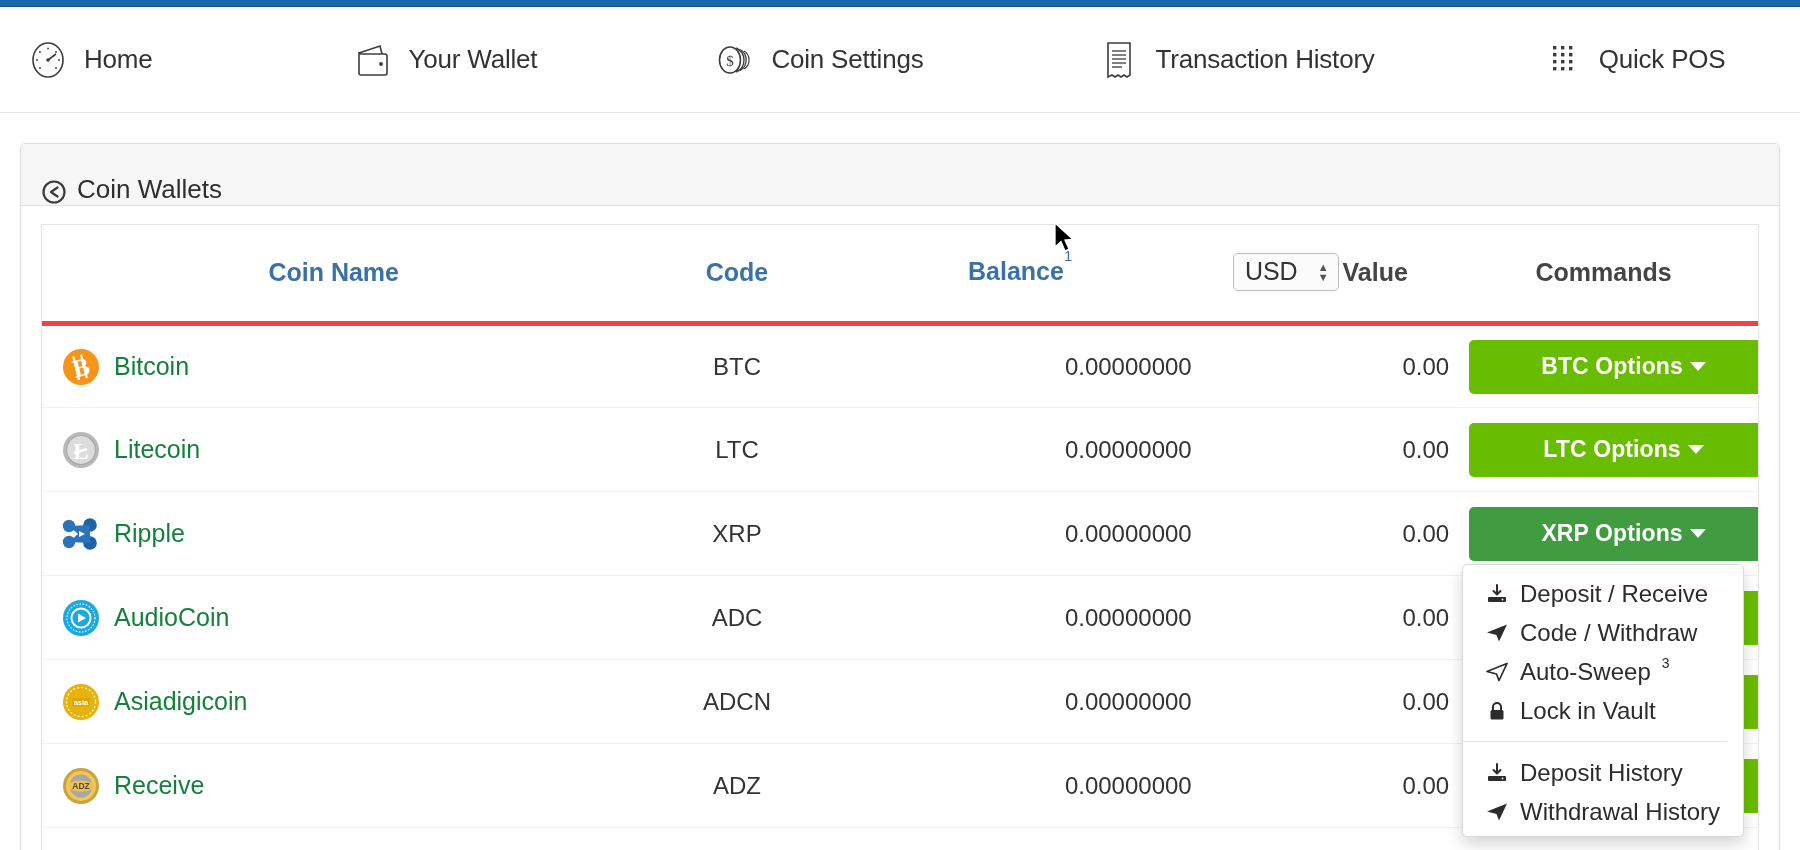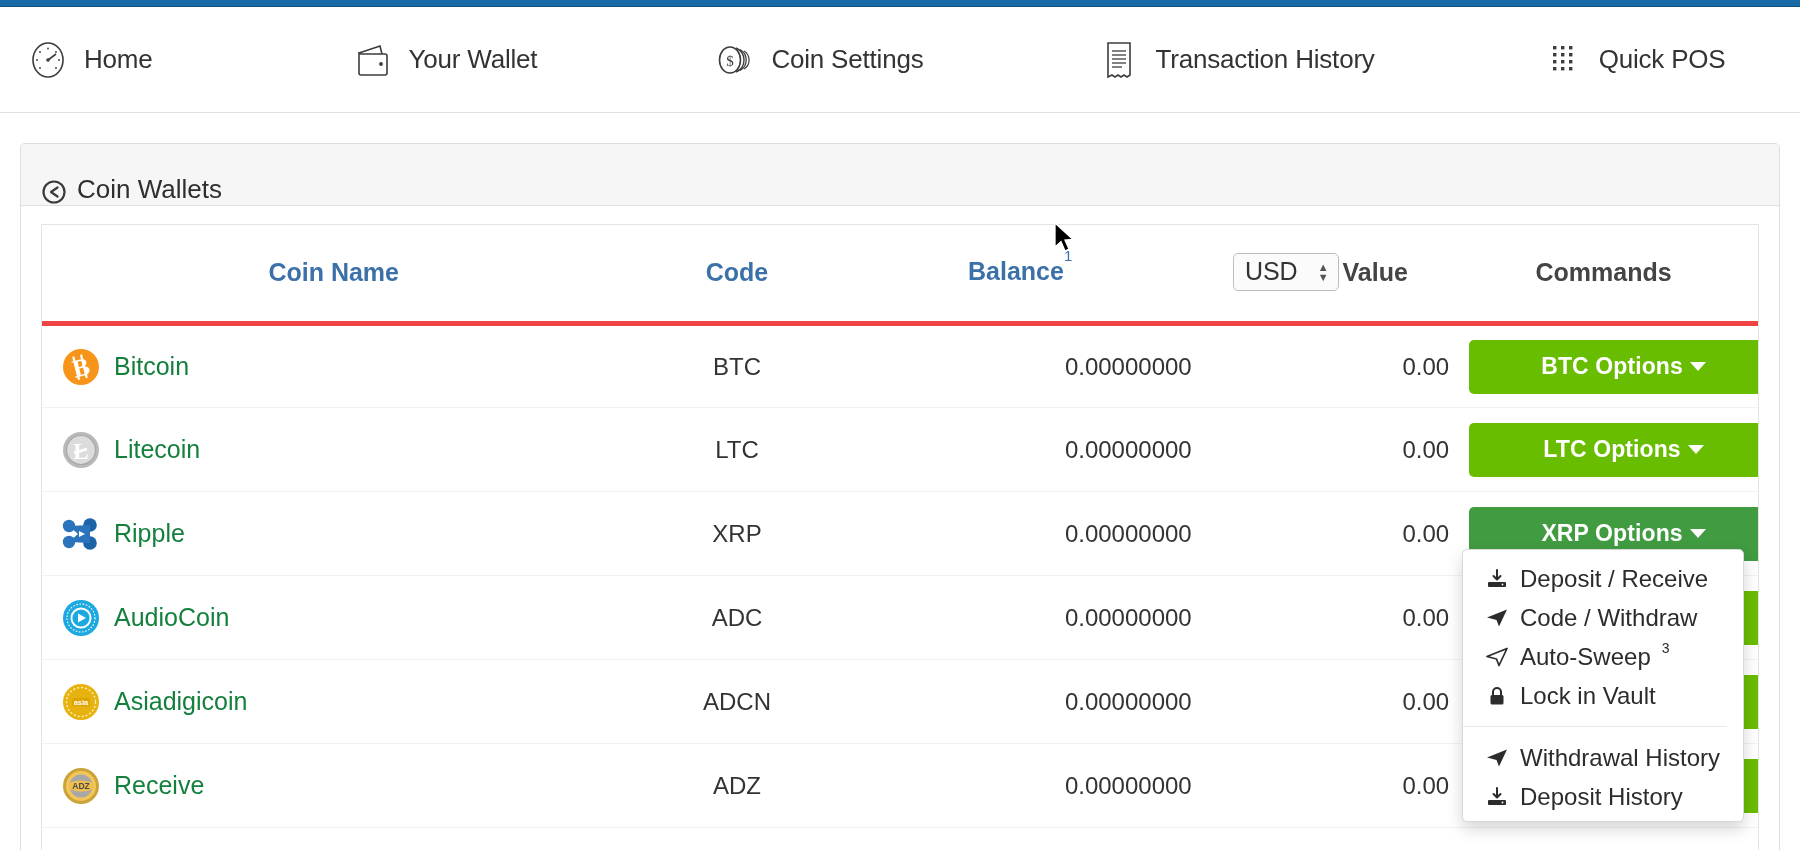--- a/index.html
+++ b/index.html
@@ -193,21 +193,21 @@
     border-left: 8px solid transparent;
     border-right: 8px solid transparent;
     border-top: 9px solid #ffffff;
     vertical-align: 3px;
   }
   .opt-btn.active { background: #409b41; }
 
   
   .dropdown {
     position: absolute;
-    top: 324px;
+    top: 339px;
     right: 14px;
     width: 282px;
     background: #ffffff;
     border: 1px solid #d9d9d9;
     border-radius: 5px;
     box-shadow: 0 7px 16px rgba(0,0,0,0.17);
     padding: 10px 16px 4px 0;
     z-index: 40;
   }
   .dd-item {
@@ -542,37 +542,37 @@
           </svg>
         </span>
         <span>Lock in Vault</span>
       </div>
 
       <div class="dd-sep"></div>
 
       <div class="dd-item">
         <span class="dd-ico">
           <svg width="22" height="20" viewBox="0 0 22 20">
-            <path d="M1 9.5 L21 1.5 L13 18.5 L10.5 12 Z" fill="#2c2c2c"></path>
-          </svg>
-        </span>
-        <span>Withdrawal History</span>
-      </div>
-
-      <div class="dd-item">
-        <span class="dd-ico">
-          <svg width="22" height="20" viewBox="0 0 22 20">
             <path d="M11 1 L11 10 M7.5 7 L11 10.5 L14.5 7" stroke="#2c2c2c" stroke-width="2" fill="none" stroke-linecap="round" stroke-linejoin="round"></path>
             <rect x="2" y="13" width="18" height="5" rx="1" fill="#2c2c2c"></rect>
             <circle cx="16.5" cy="15.5" r="0.9" fill="#ffffff"></circle>
           </svg>
         </span>
         <span>Deposit History</span>
       </div>
 
+      <div class="dd-item">
+        <span class="dd-ico">
+          <svg width="22" height="20" viewBox="0 0 22 20">
+            <path d="M1 9.5 L21 1.5 L13 18.5 L10.5 12 Z" fill="#2c2c2c"></path>
+          </svg>
+        </span>
+        <span>Withdrawal History</span>
+      </div>
+
     </div>
 
   </div>
 </section>
 
 <div class="cursor">
   <svg width="24" height="34" viewBox="0 0 24 34">
     <path d="M2 1 L2 25 L8 19.5 L12 29 L16 27 L12 18 L20 17.5 Z" fill="#000000" stroke="#ffffff" stroke-width="1.3"></path>
   </svg>
 </div>

